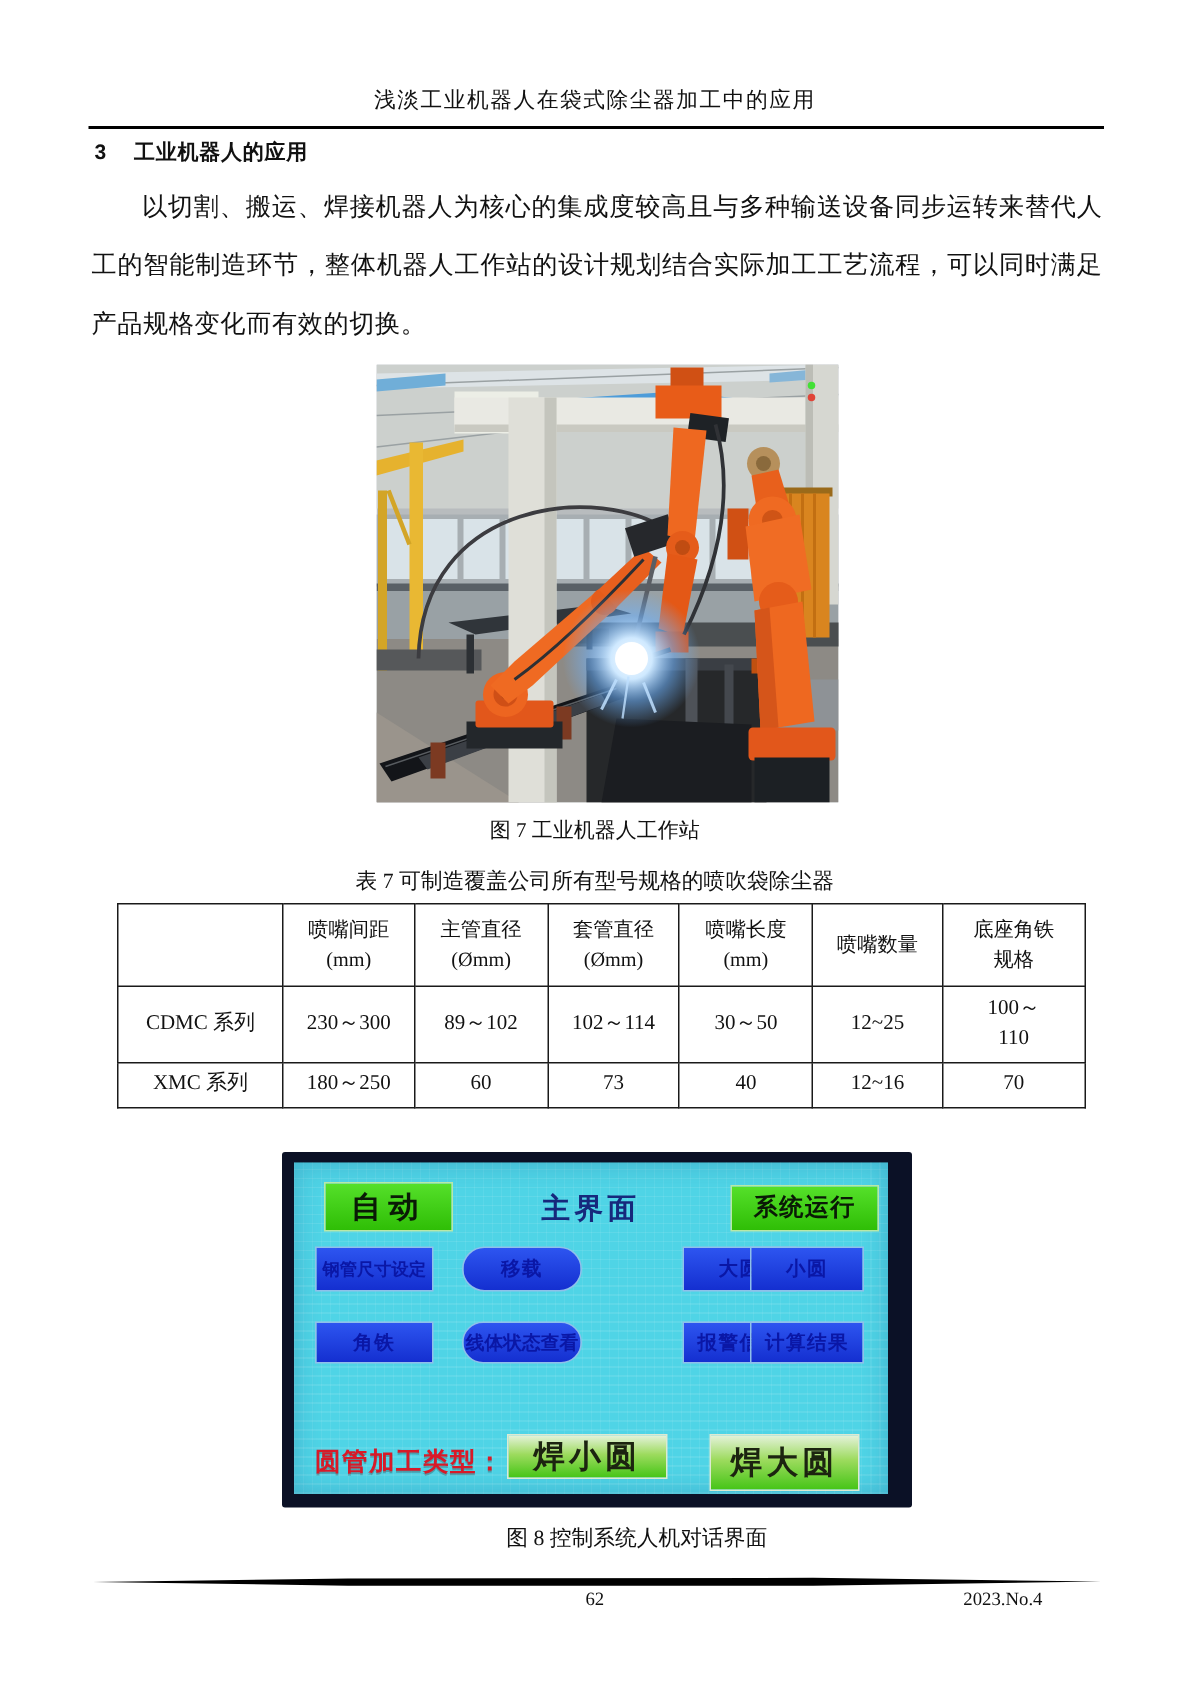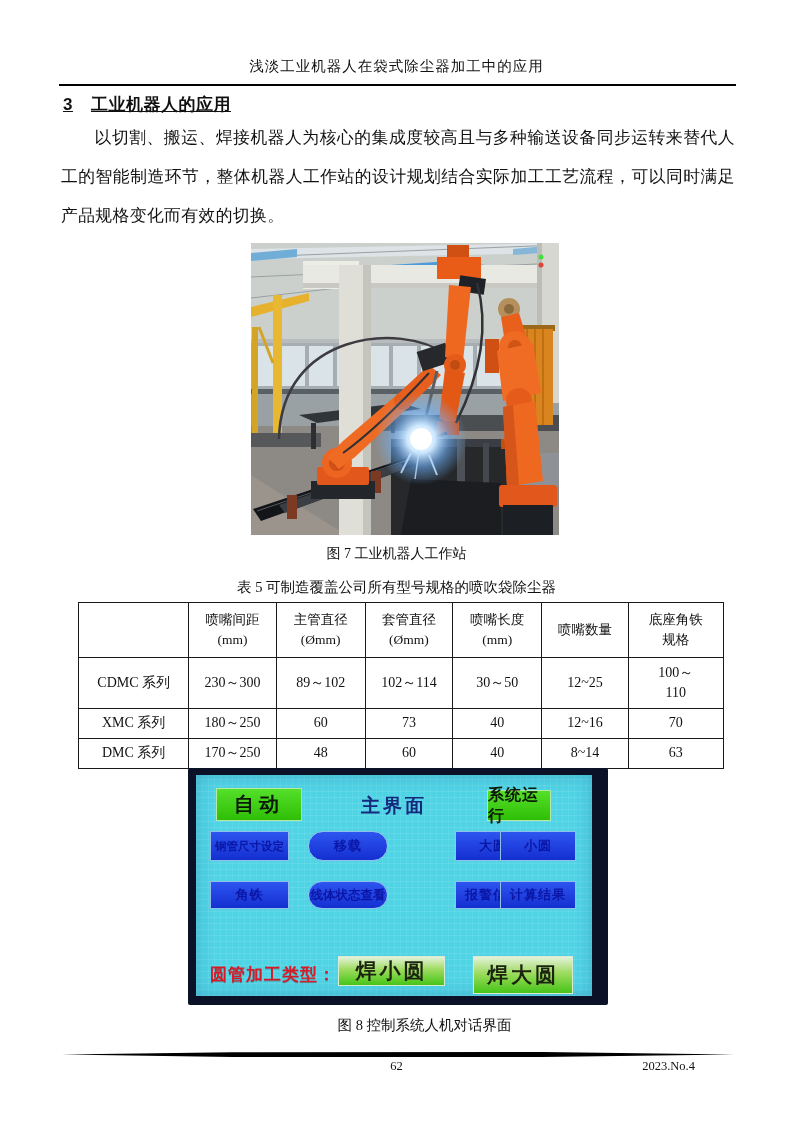--- a/index.html
+++ b/index.html
@@ -6,21 +6,21 @@
   .page{
     position:relative;width:793px;height:1122px;background:#ffffff;overflow:hidden;
     font-family:"Liberation Serif","DejaVu Serif",serif;color:#111;
   }
   
   .header-title{position:absolute;top:57px;left:0;width:100%;text-align:center;
     font-size:14.5px;letter-spacing:1px;}
   .header-rule{position:absolute;top:84px;left:59px;width:677px;height:2px;background:#000;}
   
   .heading{position:absolute;top:93px;left:63px;font-family:"Liberation Sans","DejaVu Sans",sans-serif;
-    font-weight:bold;font-size:17px;letter-spacing:.5px;text-decoration:underline;}
+    font-weight:bold;font-size:14px;letter-spacing:.5px;}
   .heading .num{margin-right:18px;}
   
   .para{position:absolute;top:118px;left:61px;width:674px;font-size:16.8px;line-height:39px;
     text-align:justify;text-indent:2em;letter-spacing:.4px;}
   
   .photo{position:absolute;left:251px;top:243px;width:308px;height:292px;display:block;}
   .cap7{position:absolute;top:545px;left:0;width:100%;text-align:center;font-size:14px;}
   
   .tcap{position:absolute;top:578px;left:0;width:100%;text-align:center;font-size:14.5px;}
   table.t1{position:absolute;left:78px;top:602px;width:646px;border-collapse:collapse;
@@ -39,21 +39,21 @@
       repeating-linear-gradient(0deg, rgba(255,255,255,.09) 0 1px, transparent 1px 6px),
       repeating-linear-gradient(90deg, rgba(255,255,255,.07) 0 1px, transparent 1px 6px);
     box-shadow:inset 0 0 18px rgba(20,60,120,.25);}
   .hbtn{position:absolute;display:flex;align-items:center;justify-content:center;
     font-weight:bold;box-sizing:border-box;}
   .hbtn.green{background:linear-gradient(180deg,#55e02a,var(--green-button,#2fbe06));
     border:1px solid #b8e8a8;color:#0a1a06;}
   .hbtn.blue{background:linear-gradient(180deg,#2d55f0,var(--blue-button,#142fd0));
     border:1px solid #8fc0ea;color:#0a17a6;font-size:13px;letter-spacing:1px;}
   .auto{left:20px;top:13px;width:86px;height:33px;font-size:20px;letter-spacing:5px;}
-  .sysrun{left:291px;top:15px;width:64px;height:31px;font-size:16px;letter-spacing:1px;}
+  .sysrun{left:291px;top:15px;width:99px;height:31px;font-size:16px;letter-spacing:1px;}
   .hmi-title{position:absolute;left:0;top:18px;width:100%;text-align:center;
     color:#16287c;font-size:19px;font-weight:bold;letter-spacing:3px;}
   .b-r1{top:56px;height:30px;}
   .b-r2{top:106px;height:28px;}
   .c1{left:14px;width:79px;} .c2{left:112px;width:80px;border-radius:15px;}
   .c3{left:211px;width:76px;margin-left:48px;} .c4{left:304px;width:76px;}
   .c1.b-r1{font-size:11.5px;letter-spacing:0;}
   .c2.b-r2{font-size:12.5px;letter-spacing:0;}
   .hmi-red{position:absolute;left:14px;top:188px;color:var(--red-text,#d81a28);
     font-size:17px;font-weight:bold;letter-spacing:1px;text-shadow:0 1px 0 rgba(60,0,0,.25);}
@@ -212,21 +212,21 @@
     <g>
       <circle cx="170" cy="196" r="46" fill="url(#weldGlow)"></circle>
       <circle cx="170" cy="196" r="11" fill="#ffffff"></circle>
       <line x1="160" y1="210" x2="150" y2="230" stroke="#bfe0ff" stroke-width="2" opacity="0.85"></line>
       <line x1="178" y1="212" x2="186" y2="232" stroke="#bfe0ff" stroke-width="2" opacity="0.85"></line>
       <line x1="168" y1="208" x2="164" y2="236" stroke="#bfe0ff" stroke-width="1.5" opacity="0.8"></line>
     </g>
   </svg>
   <div class="cap7">图 7  工业机器人工作站</div>
 
-  <div class="tcap">表 5  可制造覆盖公司所有型号规格的喷吹袋除尘器</div>
+  <div class="tcap">表 7  可制造覆盖公司所有型号规格的喷吹袋除尘器</div>
   <table class="t1">
     <colgroup>
       <col style="width:110px">
         <col style="width:87px">
         <col style="width:89px">
       <col style="width:87px">
         <col style="width:89px">
         <col style="width:86px">
         <col style="width:95px">
     </colgroup>
@@ -259,29 +259,20 @@
       </tr>
       <tr class="r1">
         <td>XMC 系列</td>
         <td>180～250</td>
         <td>60</td>
         <td>73</td>
         <td>40</td>
         <td>12~16</td>
         <td>70</td>
       </tr>
-      <tr class="r2">
-        <td>DMC 系列</td>
-        <td>170～250</td>
-        <td>48</td>
-        <td>60</td>
-        <td>40</td>
-        <td>8~14</td>
-        <td>63</td>
-      </tr>
     </tbody>
   </table>
 
   <div class="hmi">
     <div class="hmi-screen">
       <div class="hbtn green auto">自动</div>
       <div class="hmi-title">主界面</div>
       <div class="hbtn green sysrun">系统运行</div>
 
       <div class="hbtn blue b-r1 c1">钢管尺寸设定</div>

